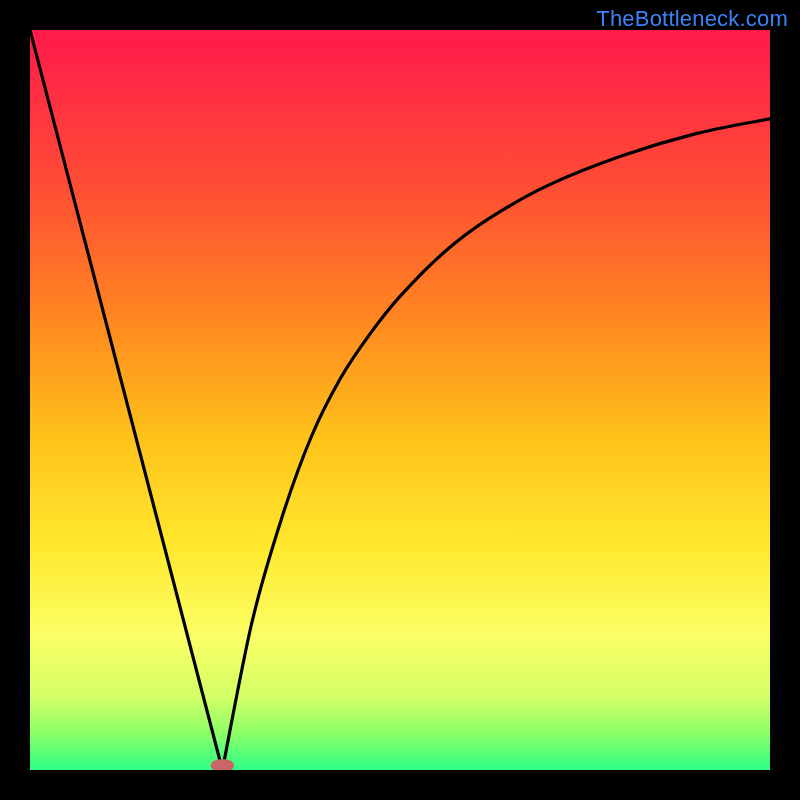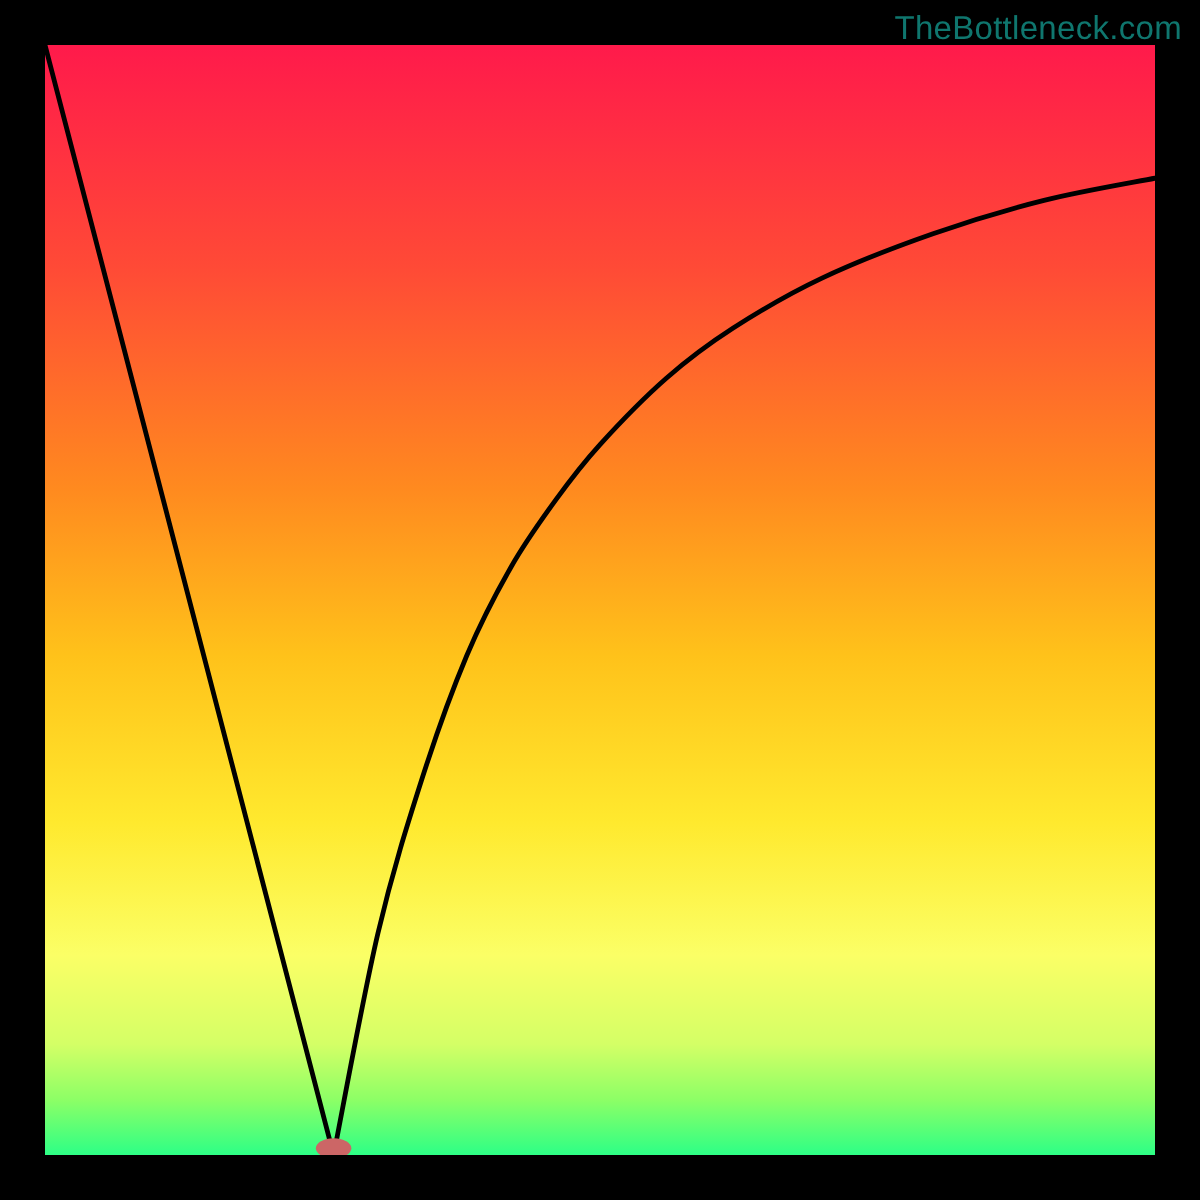--- a/index.html
+++ b/index.html
@@ -22,21 +22,21 @@
     left: 30px;
     top: 30px;
     width: 740px;
     height: 740px;
     overflow: hidden;
   }
   .watermark {
     position: absolute;
     top: 6px;
     right: 12px;
-    color: #0f766e;
+    color: #3b82f6;
     font-size: 22px;
     font-weight: 500;
     letter-spacing: 0.2px;
     z-index: 20;
   }
   svg {
     display: block;
   }
 </style>
 </head>

